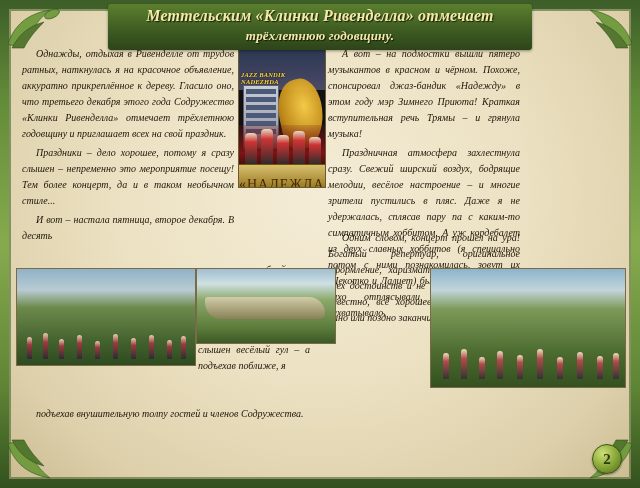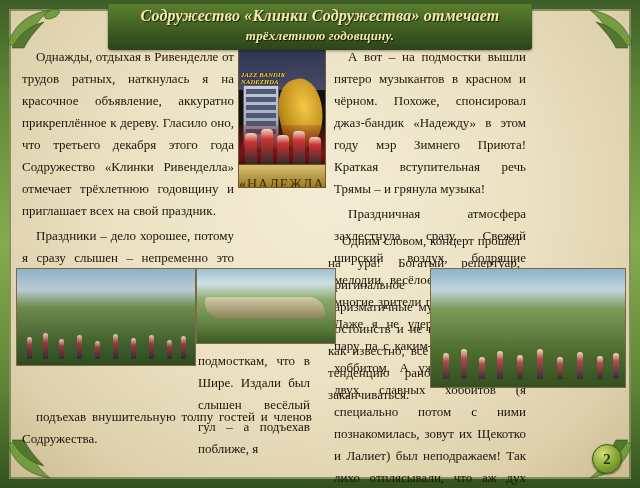--- a/index.html
+++ b/index.html
@@ -86,30 +86,31 @@
     line-height: 20px;
     letter-spacing: .2px;
     text-shadow: 1px 1px 1px rgba(0,0,0,.7);
     white-space: nowrap;
   }
   .title-line.second { font-size: 13px; }
 
   
   .col {
     position: absolute;
-    font-size: 13px;
-    line-height: 22px;
+    font-size: 10px;
+    line-height: 16px;
     color: #1d1508;
     text-align: justify;
     font-family: "Liberation Serif", serif;
+    font-style: italic;
   }
   .col p { margin: 0 0 3px 0; text-indent: 14px; }
 
   .col-left  { left: 22px;  top: 46px; width: 212px; }
-  .col-right { left: 328px; top: 46px; width: 192px; margin-left: 6px; }
+  .col-right { left: 328px; top: 46px; width: 192px; }
   .col-mid-lower {
     left: 198px; top: 262px; width: 112px;
   }
   .col-right-lower {
     left: 328px; top: 230px; width: 192px;
   }
   .col-bottom-left {
     left: 22px; top: 406px; width: 290px;
   }
 
@@ -268,21 +269,21 @@
     <path class="vine-leaf" d="M4,40 C10,22 22,10 46,6 C36,14 30,22 26,32 C20,40 12,44 4,40 Z"></path>
     <path class="vine-leaf dark" d="M8,44 C14,32 24,22 40,18 C30,28 24,36 20,44 Z"></path>
   </svg>
   <svg class="corner br" viewBox="0 0 58 46">
     <path class="vine-leaf" d="M4,40 C10,22 22,10 46,6 C36,14 30,22 26,32 C20,40 12,44 4,40 Z"></path>
     <path class="vine-leaf dark" d="M8,44 C14,32 24,22 40,18 C30,28 24,36 20,44 Z"></path>
   </svg>
 
   <div class="title-banner">
     <div class="banner-bg"></div>
-    <div class="title-line">Содружество «Клинки Содружества» отмечает</div>
+    <div class="title-line">Меттельским «Клинки Ривенделла» отмечает</div>
     <div class="title-line second">трёхлетнюю годовщину.</div>
   </div>
 
   <div class="poster">
     <div class="sky"></div>
     <div class="band-title">JAZZ BANDIK NADEZHDA</div>
     <div class="bldg">
         <i></i>
         <i></i>
         <i></i>
@@ -298,20 +299,21 @@
     <div class="figure f4"></div>
     <div class="figure f5"></div>
     <div class="nameplate">
       <span>«НАДЕЖДА»</span>
     </div>
   </div>
 
   <div class="col col-left">
     <p>Однажды, отдыхая в Ривенделле от трудов  ратных, наткнулась я на красочное объявление, аккуратно прикреплённое к дереву. Гласило оно, что третьего декабря этого года Содружество «Клинки Ривенделла» отмечает трёхлетнюю годовщину и приглашает всех на свой праздник.</p>
     <p>Праздники – дело хорошее, потому я сразу слышен – непременно это мероприятие посещу! Тем более концерт, да и в таком необычном стиле...</p>
+    <p>И вот – настала пятница, второе декабря. В десять</p>
   </div>
 
   <div class="col col-right">
     <p>А вот – на подмостки вышли пятеро музыкантов в красном и чёрном. Похоже, спонсировал джаз-бандик «Надежду» в этом году мэр Зимнего Приюта! Краткая вступительная речь Трямы – и грянула музыка!</p>
     <p>Праздничная атмосфера захлестнула сразу. Свежий ширский воздух, бодрящие мелодии, весёлое настроение – и многие зрители пустились в пляс. Даже я не удержалась, сплясав пару па с каким-то симпатичным хоббитом. А уж кордебалет из двух славных хоббитов (я специально потом с ними познакомилась, зовут их Щекотко и Лалиет) был неподражаем! Так лихо отплясывали, что аж дух захватывало.</p>
   </div>
 
   <div class="photo photo-left">
     <div class="p-people">
       <span class="dot" style="left:10px"></span>

